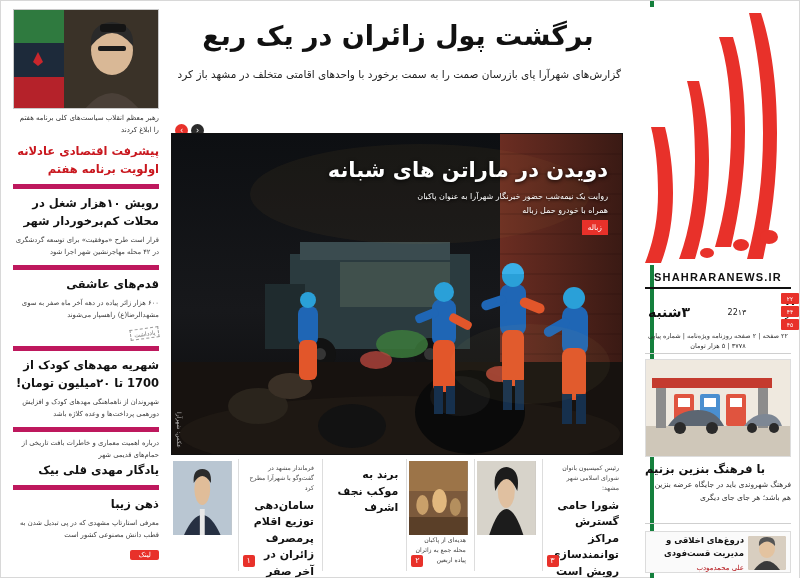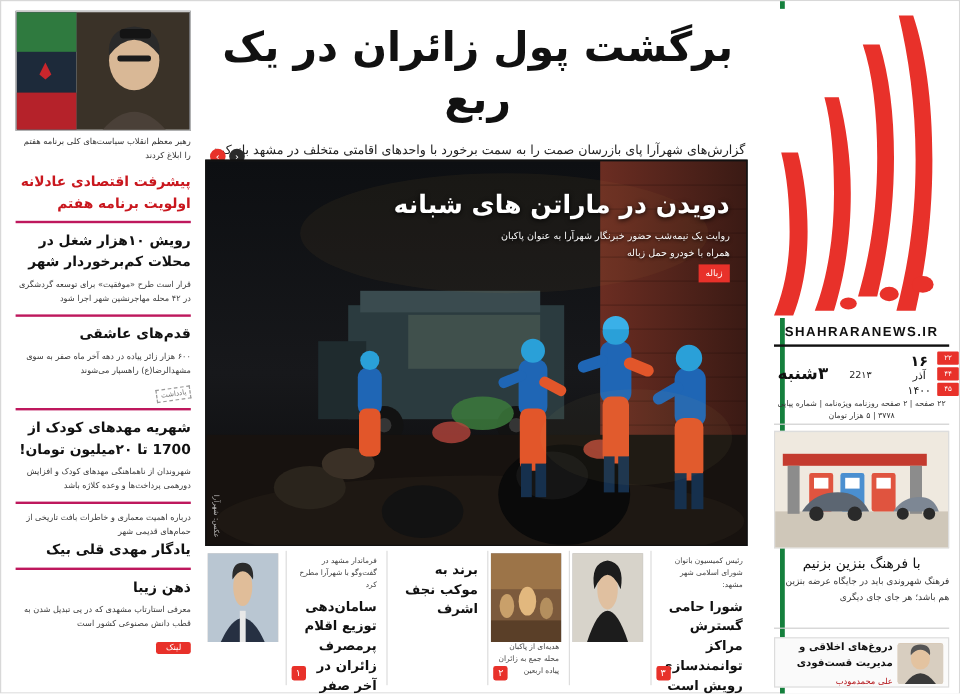--- a/index.html
+++ b/index.html
@@ -53,21 +53,21 @@
     top: 286px; right: 8px;
     width: 146px; height: 2px;
     background: #111;
   }
   .dateblock {
     position: absolute;
     top: 292px; right: 8px;
     width: 146px; height: 40px;
     display: flex; flex-direction: row-reverse;
     align-items: stretch;
-    gap: 0;
+    gap: 20px;
   }
   .date-day {
     flex: 0 0 48px;
     font-size: 14px; font-weight: bold; color: #111;
     display: flex; align-items: center; justify-content: center;
     line-height: 1.1;
     text-align: center;
   }
   .date-mid {
     flex: 0 0 48px;
@@ -108,22 +108,22 @@
     top: 358px; right: 8px;
     width: 146px; height: 98px;
     background: #e9e5de;
     overflow: hidden;
     border: 1px solid #ddd;
   }
   .cartoon-cap {
     position: absolute;
     top: 460px; right: 8px;
     width: 146px;
-    font-size: 11.5px; font-weight: normal; color: #111;
-    text-align: center; line-height: 1.4;
+    font-size: 11.5px; font-weight: bold; color: #111;
+    text-align: left; line-height: 1.4;
   }
   .cartoon-sub {
     position: absolute;
     top: 478px; right: 8px;
     width: 146px;
     font-size: 7.5px; color: #333; text-align: right; line-height: 1.7;
   }
   .mast-divider {
     position: absolute;
     right: 8px; width: 146px; height: 1px; background: #cfcfcf;
@@ -167,21 +167,21 @@
     overflow: hidden;
     border: 1px solid #c9c9c9;
   }
   .leader-cap {
     margin: 4px 6px 0 6px;
     font-size: 7px; color: #333; line-height: 1.7; text-align: right;
   }
   .brief {
     margin: 6px 6px 0 6px;
     padding-bottom: 6px;
-    border-bottom: 2px solid #be185d;
+    border-bottom: 5px solid #be185d;
     text-align: right;
   }
   .brief-title {
     font-size: 11.5px; font-weight: bold; color: #111; line-height: 1.55;
   }
   .brief-title.red { color: #c9171e; }
   .brief-body {
     margin-top: 4px;
     font-size: 6.8px; color: #3a3a3a; line-height: 1.75;
   }
@@ -202,21 +202,21 @@
   }
 
   
   .headline-zone {
     position: absolute;
     top: 10px; right: 172px;
     width: 458px; height: 120px;
     text-align: right;
   }
   .headline {
-    font-size: 34px; font-weight: bold; color: #111;
+    font-size: 27px; font-weight: bold; color: #111;
     line-height: 1.25;
     margin: 8px 6px 0 6px;
     text-align: center;
   }
   .subhead {
     font-size: 10.5px; color: #222;
     line-height: 1.8;
     margin: 12px 6px 0 6px;
     text-align: right;
   }

